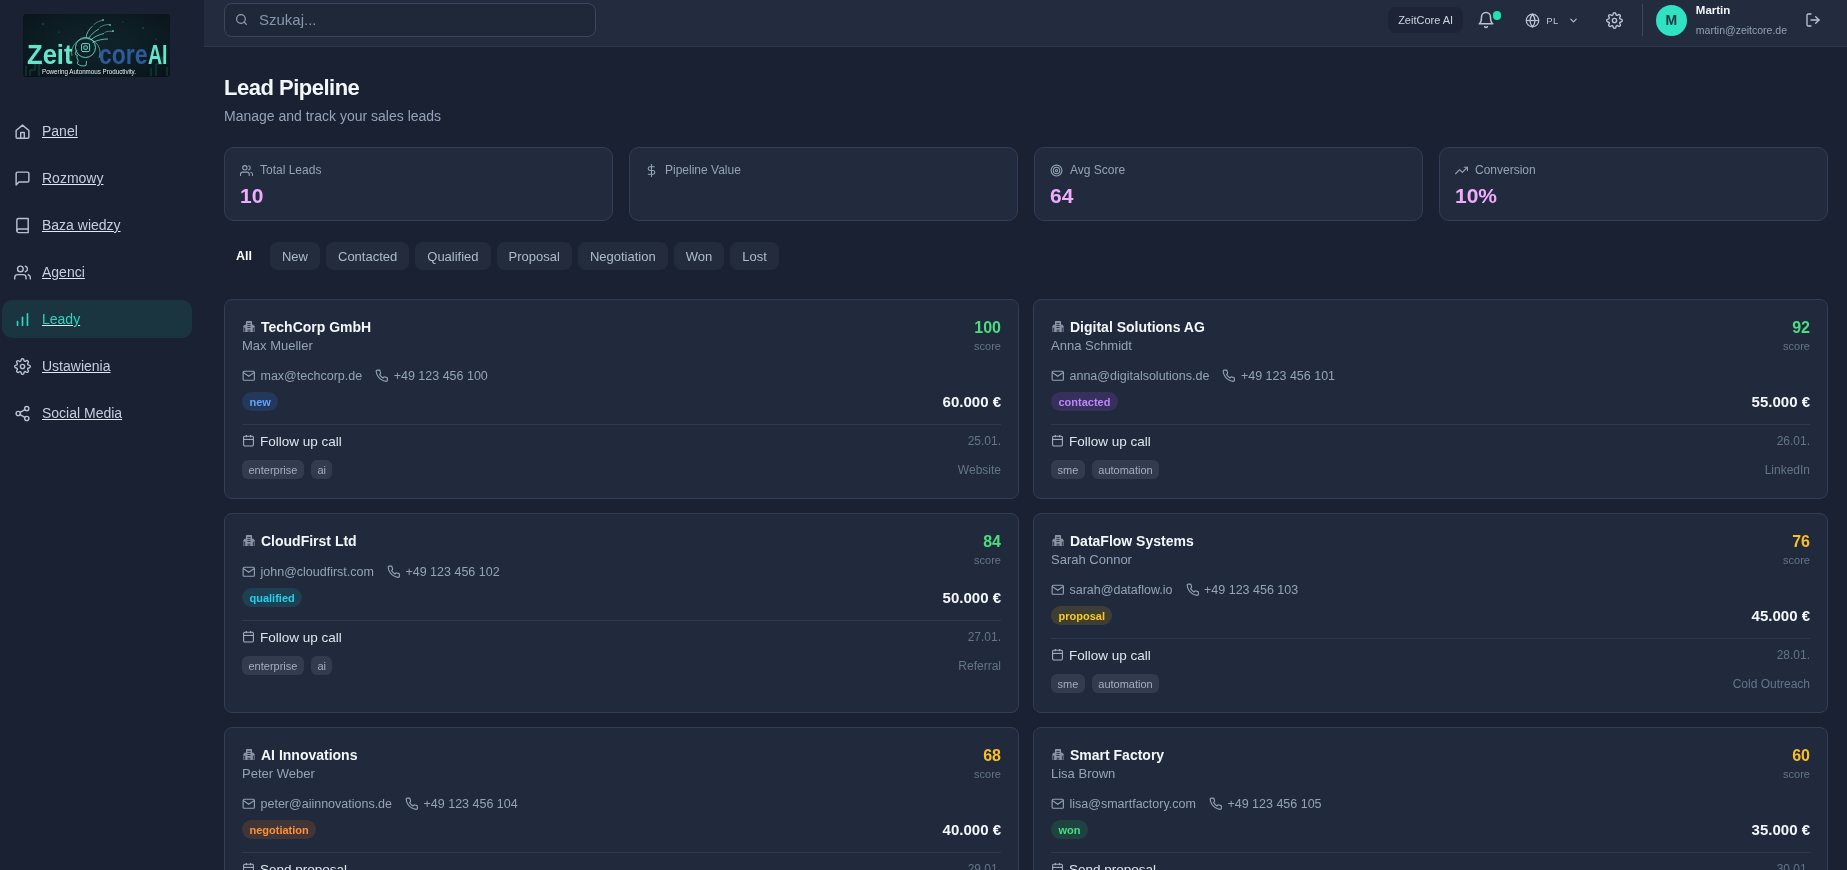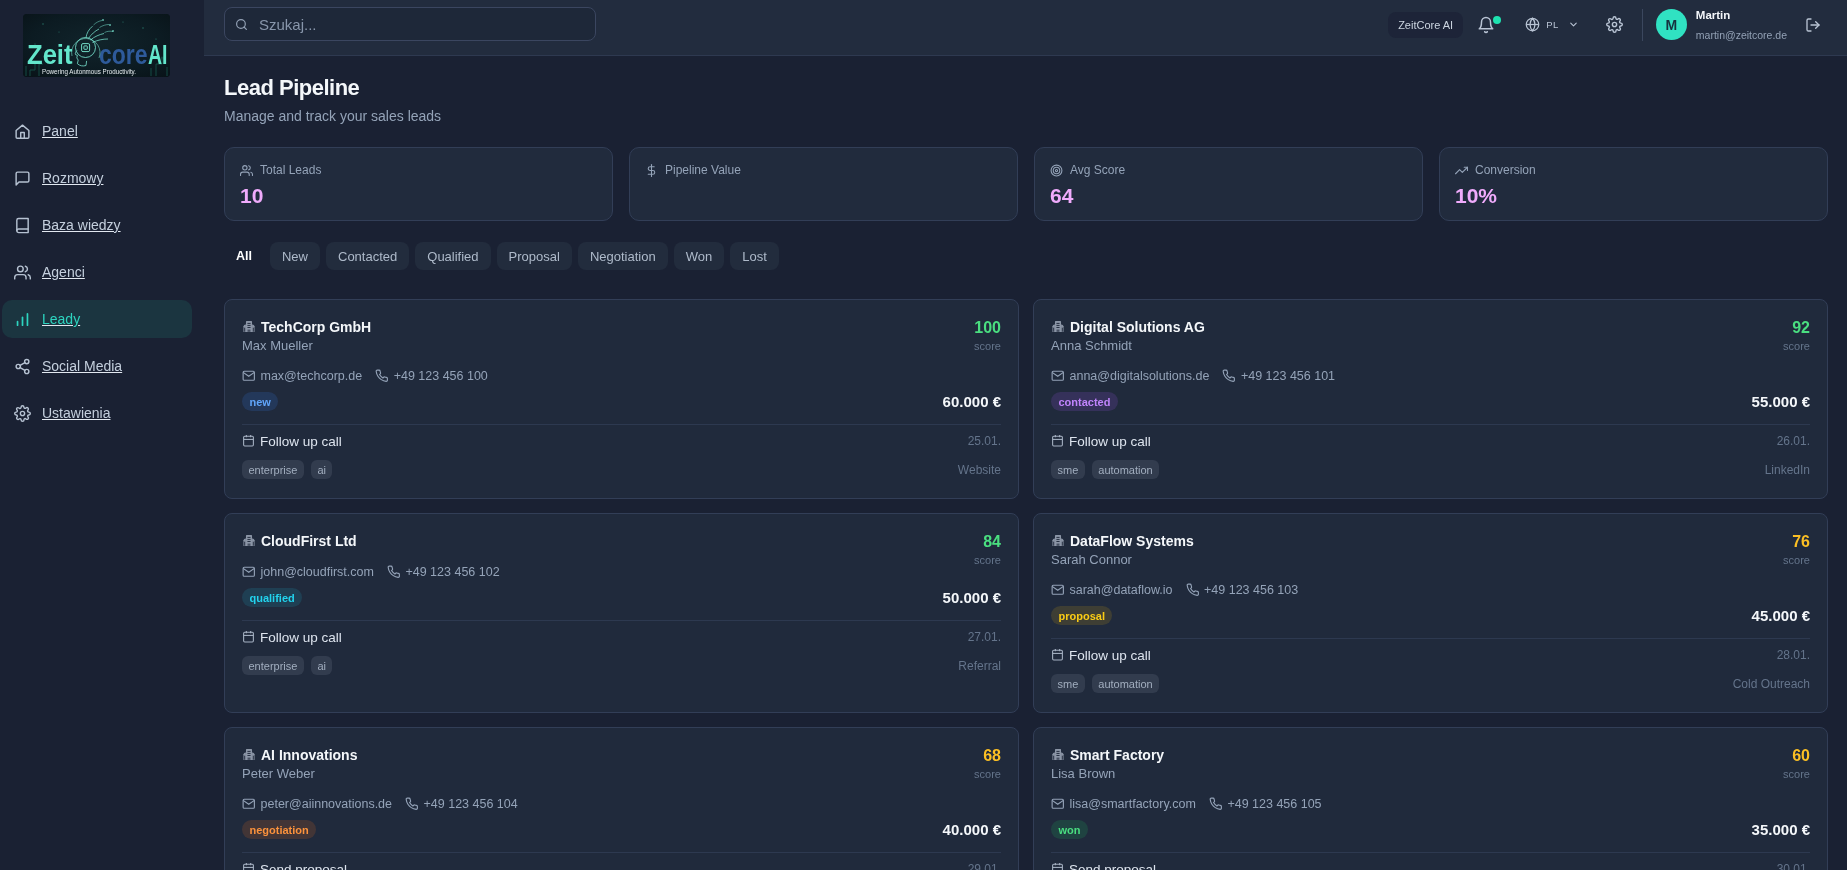--- a/index.html
+++ b/index.html
@@ -20,21 +20,21 @@
     display:flex; align-items:center; gap:13px;
     height:38px; margin-bottom:9px; padding-left:12px;
     border-radius:10px; color:#c4cfdd; font-size:14px; font-weight:500;
     text-decoration:none;
   }
   .nav a svg { width:17px; height:17px; stroke:#b6c2d2; flex:none; margin-right:-2px; }
   .nav a.active { background:#1b3540; color:#2dd4bf; }
   .nav a.active svg { stroke:#2dd4bf; }
 
   .header {
-    position:fixed; left:204px; top:0; right:0; height:56px;
+    position:fixed; left:204px; top:0; right:0; height:47px;
     background:#222c3e; border-bottom:1px solid #2e3950;
     display:flex; align-items:center; z-index:4; padding:0 26px 0 20px;
   }
   .search {
     width:372px; height:34px; margin-top:-7px;
     border:1px solid #3b4660; border-radius:8px; background:#1e2839;
     display:flex; align-items:center; gap:11px; padding:0 10px;
     color:#8896ab; font-size:15px;
   }
   .search svg { width:13px; height:13px; stroke:#93a1b5; flex:none; }
@@ -264,25 +264,25 @@
     <a href="#"><svg viewBox="0 0 24 24" fill="none" stroke-width="2" stroke-linecap="round" stroke-linejoin="round">
           <use href="#i-book"></use>
         </svg>Baza wiedzy</a>
     <a href="#"><svg viewBox="0 0 24 24" fill="none" stroke-width="2" stroke-linecap="round" stroke-linejoin="round">
           <use href="#i-users"></use>
         </svg>Agenci</a>
     <a href="#" class="active"><svg viewBox="0 0 24 24" fill="none" stroke-width="2.4" stroke-linecap="round" stroke-linejoin="round">
           <use href="#i-chart"></use>
         </svg>Leady</a>
     <a href="#"><svg viewBox="0 0 24 24" fill="none" stroke-width="2" stroke-linecap="round" stroke-linejoin="round">
+          <use href="#i-gear"></use>
+        </svg>Ustawienia</a>
+    <a href="#"><svg viewBox="0 0 24 24" fill="none" stroke-width="2" stroke-linecap="round" stroke-linejoin="round">
           <use href="#i-share"></use>
         </svg>Social Media</a>
-    <a href="#"><svg viewBox="0 0 24 24" fill="none" stroke-width="2" stroke-linecap="round" stroke-linejoin="round">
-          <use href="#i-gear"></use>
-        </svg>Ustawienia</a>
   </nav>
 </aside>
 
 <div class="header">
   <div class="search">
     <svg viewBox="0 0 24 24" fill="none" stroke-width="2.2" stroke-linecap="round">
         <use href="#i-search"></use>
       </svg>
     Szukaj...
   </div>

